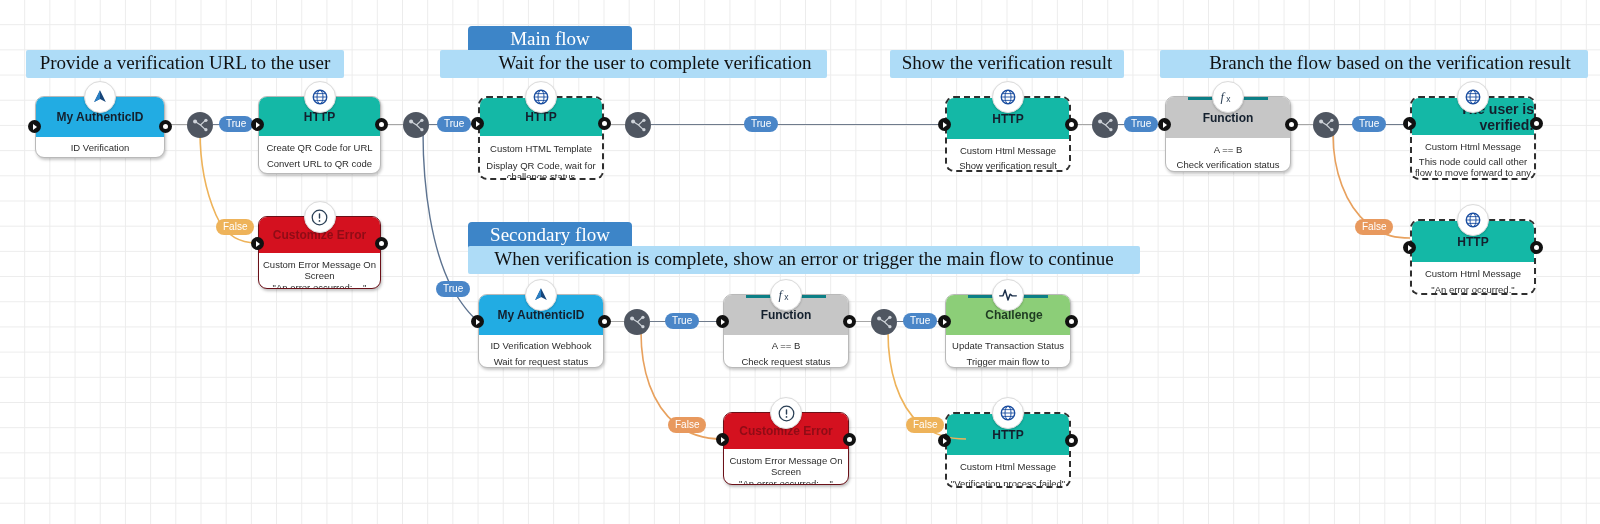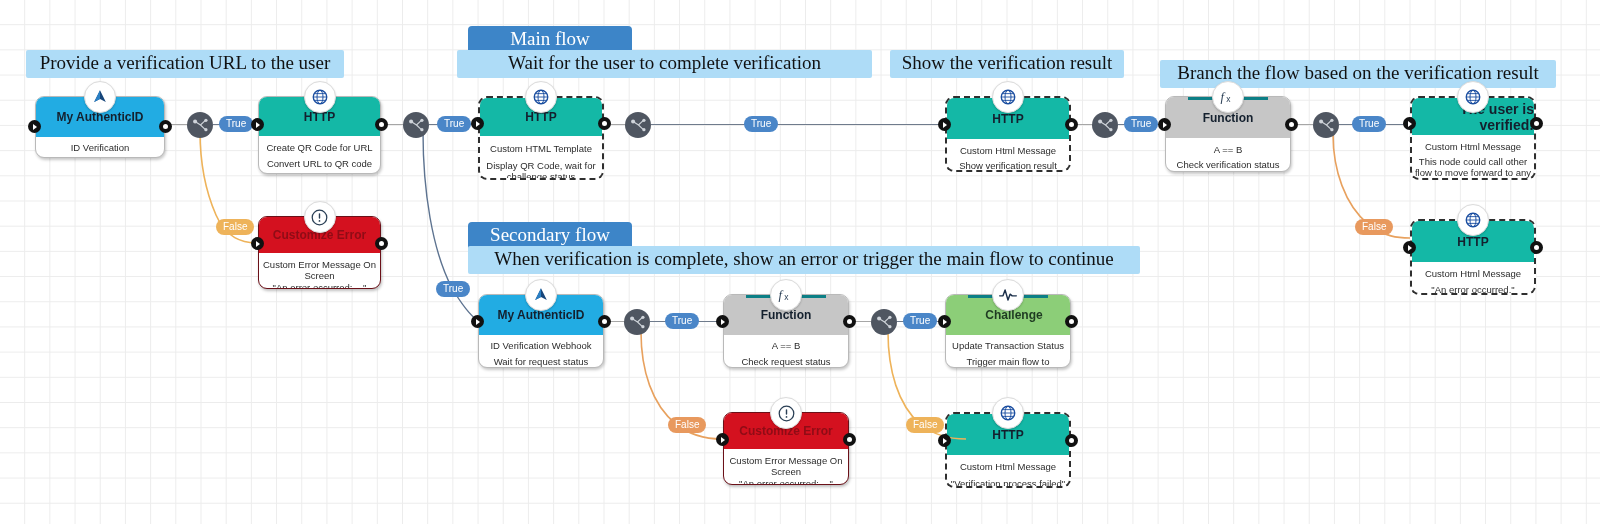--- a/index.html
+++ b/index.html
@@ -217,25 +217,25 @@
 
     <path d="M641,332 C641,370 652,405 676,424 C692,437 708,439 722,439" fill="none" stroke="#e8a15e" stroke-width="1.6"></path>
 
     <path d="M888,332 C888,370 898,405 920,424 C936,437 952,439 966,439" fill="none" stroke="#eeb35a" stroke-width="1.6"></path>
   </svg>
 
   <div class="banner" style="left:26px; top:50px; width:318px;">Provide a verification URL to the user</div>
 
   <div class="flowbadge" style="left:468px; top:26px; width:164px;font-family:Liberation Serif, serif;">Main flow</div>
 
-  <div class="banner" style="left:457px; top:50px; width:415px;">Wait for the user to complete verification</div>
+  <div class="banner" style="left:440px; top:50px; width:344px;padding-left:43px;">Wait for the user to complete verification</div>
 
   <div class="banner" style="left:890px; top:50px; width:234px;">Show the verification result</div>
 
-  <div class="banner" style="left:1160px; top:60px; width:396px;">Branch the flow based on the verification result</div>
+  <div class="banner" style="left:1160px; top:50px; width:396px;padding-left:32px;">Branch the flow based on the verification result</div>
 
   <div class="flowbadge" style="left:468px; top:222px; width:164px;">Secondary flow</div>
 
   <div class="banner" style="left:468px; top:246px; width:672px;">When verification is complete, show an error or trigger the main flow to continue</div>
 
   <div class="node solid" style="left:35px; top:96px; width:130px; height:62px;">
     <div class="body">
       <div class="header hdr-blue" style="height:40px;">
         <span class="title">My AuthenticID</span>
       </div>

